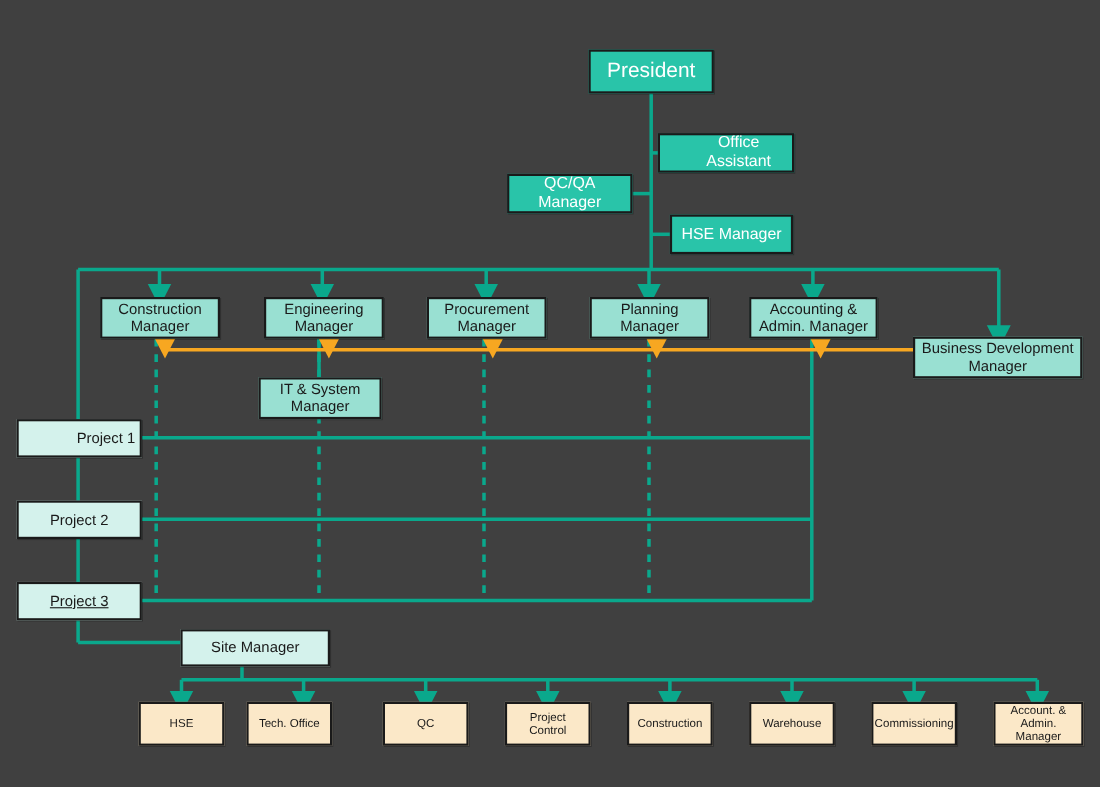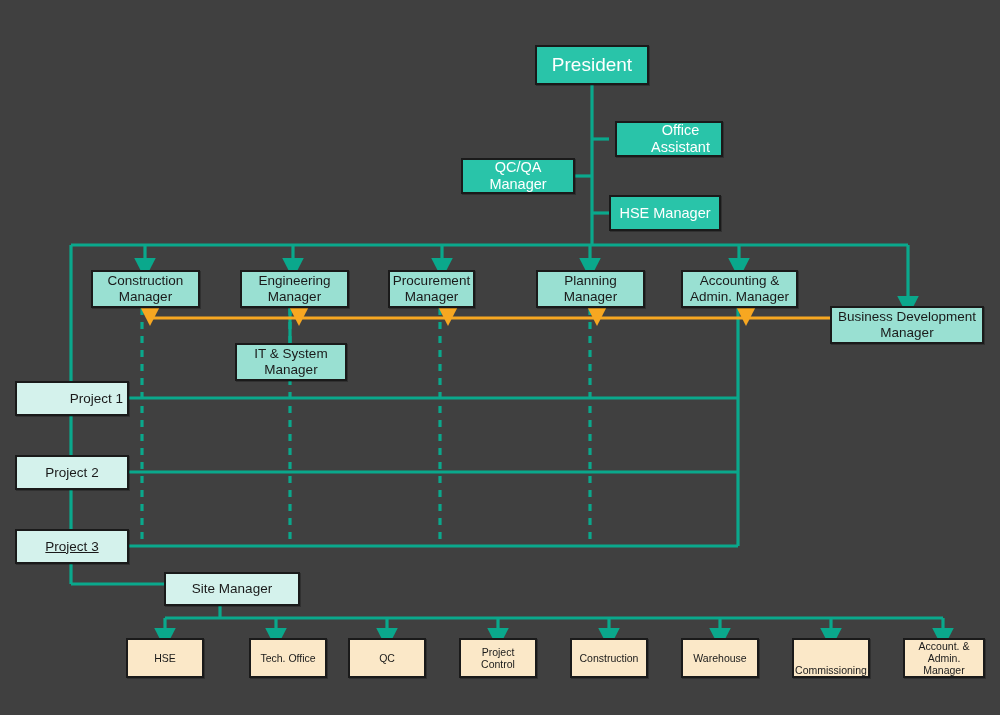--- a/index.html
+++ b/index.html
@@ -144,21 +144,21 @@
       <path d="M448,308 L448,315" marker-end="url(#arrow-orange)"></path>
       <path d="M597,308 L597,315" marker-end="url(#arrow-orange)"></path>
       <path d="M746,308 L746,315" marker-end="url(#arrow-orange)"></path>
     </g>
   </svg>
 
   <div class="node lvl-exec" style="left:535px; top:45px; width:114px; height:40px;">
     <span>President</span>
   </div>
 
-  <div class="node lvl-staff" style="left:615px; top:121px; width:108px; height:36px;padding-left:23px;">
+  <div class="node lvl-staff" style="left:598px; top:121px; width:124px; height:36px;padding-left:23px;">
     <span>Office Assistant</span>
   </div>
 
   <div class="node lvl-staff" style="left:461px; top:158px; width:114px; height:36px;">
     <span>QC/QA Manager</span>
   </div>
 
   <div class="node lvl-staff" style="left:609px; top:195px; width:112px; height:36px;">
     <span>HSE Manager</span>
   </div>
@@ -166,21 +166,21 @@
   <div class="node lvl-mgr" style="left:91px; top:270px; width:109px; height:38px;">
     <span>Construction
 Manager</span>
   </div>
 
   <div class="node lvl-mgr" style="left:240px; top:270px; width:109px; height:38px;">
     <span>Engineering
 Manager</span>
   </div>
 
-  <div class="node lvl-mgr" style="left:388px; top:270px; width:87px; height:38px;">
+  <div class="node lvl-mgr" style="left:388px; top:270px; width:109px; height:38px;">
     <span>Procurement
 Manager</span>
   </div>
 
   <div class="node lvl-mgr" style="left:536px; top:270px; width:109px; height:38px;">
     <span>Planning
 Manager</span>
   </div>
 
   <div class="node lvl-mgr" style="left:681px; top:270px; width:117px; height:38px;">
@@ -211,41 +211,41 @@
   </div>
 
   <div class="node lvl-proj" style="left:164px; top:540px; width:136px; height:34px;margin-top:32px;">
     <span>Site Manager</span>
   </div>
 
   <div class="node lvl-site" style="left:126px; top:638px; width:78px; height:40px;text-align:center;">
     <span>HSE</span>
   </div>
 
-  <div class="node lvl-site" style="left:249px; top:638px; width:78px; height:40px;">
+  <div class="node lvl-site" style="left:224px; top:638px; width:78px; height:40px;">
     <span>Tech. Office</span>
   </div>
 
   <div class="node lvl-site" style="left:348px; top:638px; width:78px; height:40px;">
     <span>QC</span>
   </div>
 
   <div class="node lvl-site" style="left:459px; top:638px; width:78px; height:40px;">
     <span>Project Control</span>
   </div>
 
   <div class="node lvl-site" style="left:570px; top:638px; width:78px; height:40px;">
     <span>Construction</span>
   </div>
 
   <div class="node lvl-site" style="left:681px; top:638px; width:78px; height:40px;">
     <span>Warehouse</span>
   </div>
 
-  <div class="node lvl-site" style="left:792px; top:638px; width:78px; height:40px;align-items:flex-end;">
+  <div class="node lvl-site" style="left:792px; top:638px; width:78px; height:40px;">
     <span>Commissioning</span>
   </div>
 
   <div class="node lvl-site" style="left:903px; top:638px; width:82px; height:40px;">
     <span>Account. &amp;
 Admin. Manager</span>
   </div>
 
 </div>
 

